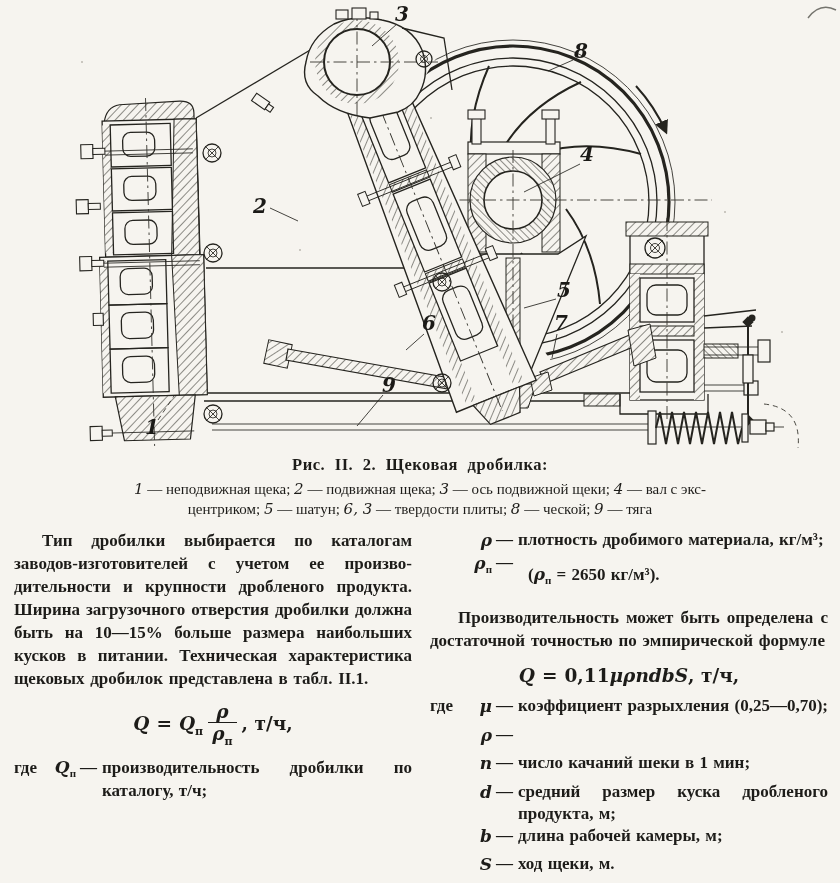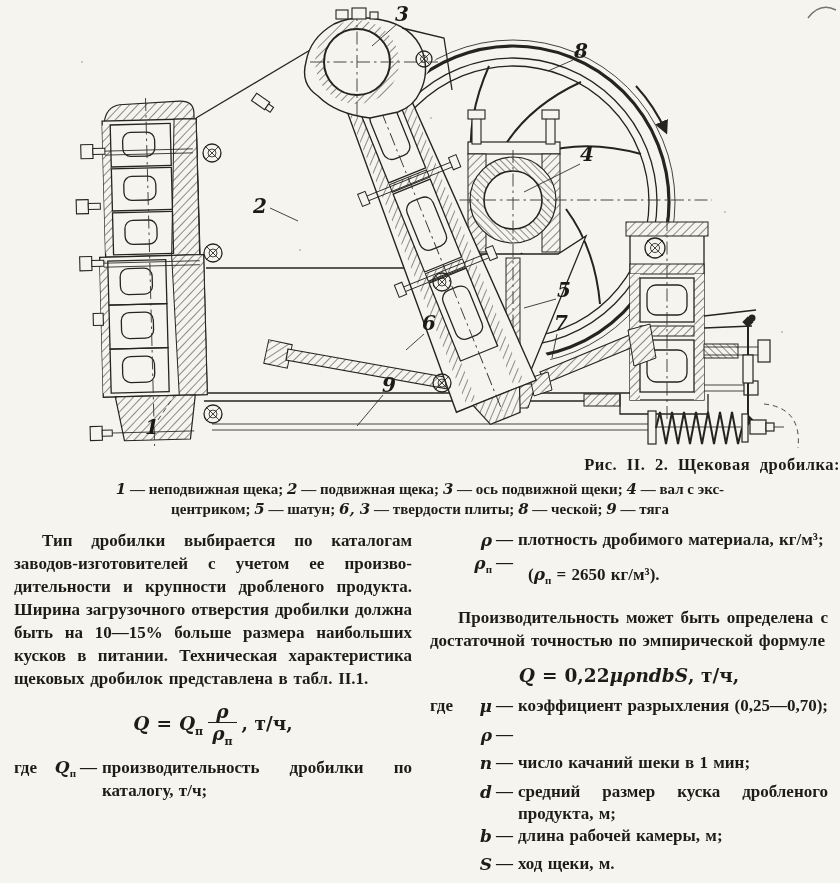--- a/index.html
+++ b/index.html
@@ -17,26 +17,26 @@
   .bold{stroke-width:3.2;}
   .paper{fill:#f6f4ef;}
   .hfill{fill:url(#hp1);}
   .hfill2{fill:url(#hp2);}
   .cl{fill:none;stroke:#35342e;stroke-width:0.9;stroke-dasharray:13 4 2.5 4;}
   .dsh{fill:none;stroke:#35342e;stroke-width:0.9;stroke-dasharray:5 4;}
   .lbl{font:italic 700 20px "DejaVu Serif",serif;fill:#1b1a17;}
   .speck{fill:#8a887f;opacity:.55;}
   
   .cap-title{
-    text-align:right;font-weight:700;font-size:16.5px;letter-spacing:.5px;
+    text-align:center;font-weight:700;font-size:16.5px;letter-spacing:.5px;
     word-spacing:5px;margin-top:5px;
   }
   .cap-legend{
     width:700px;margin:4px auto 0;text-align:center;
-    font-weight:700;font-size:15px;line-height:20px;
+    font-weight:400;font-size:15px;line-height:20px;
   }
   .cap-n{font-style:italic;font-family:"DejaVu Serif",serif;}
   
   .columns{
     display:flex;gap:18px;padding:10px 12px 12px 14px;height:355px;overflow:hidden;
     font-size:17px;line-height:23px;font-weight:bold;
   }
   .col{flex:1;min-width:0;}
   .para{margin:0;text-align:justify;text-indent:28px;word-spacing:1.5px;}
   .v{font-style:italic;font-family:"DejaVu Serif",serif;}
@@ -371,21 +371,21 @@
       <div class="def-row">
         <span class="def-lead"></span>
         <span class="def-sym"><span class="v">ρ</span><sub class="sb">п</sub></span>
         <span class="def-dash">—</span>
         <span class="def-text">
           <span class="paren-line"><span>(</span><span class="v">ρ</span><sub class="sb">п</sub><span> = 2650 кг/м³).</span></span>
         </span>
       </div>
       <p class="para rc-para">Производительность может быть опреде­лена с достаточной точностью по эмпири­ческой формуле</p>
       <div class="formula">
-        <span class="v">Q</span><span class="op">=</span><span>0,22</span><span class="v">μρndbS</span><span>,  т/ч,</span>
+        <span class="v">Q</span><span class="op">=</span><span>0,11</span><span class="v">μρndbS</span><span>,  т/ч,</span>
       </div>
       <div class="def-list">
         <div class="def-row">
           <span class="def-lead">где</span>
           <span class="def-sym"><span class="v">μ</span><sub class="sb"></sub></span>
           <span class="def-dash">—</span>
           <span class="def-text">коэффициент разрыхления (0,25—0,70);</span>
         </div>
         <div class="def-row">
           <span class="def-lead"></span>

